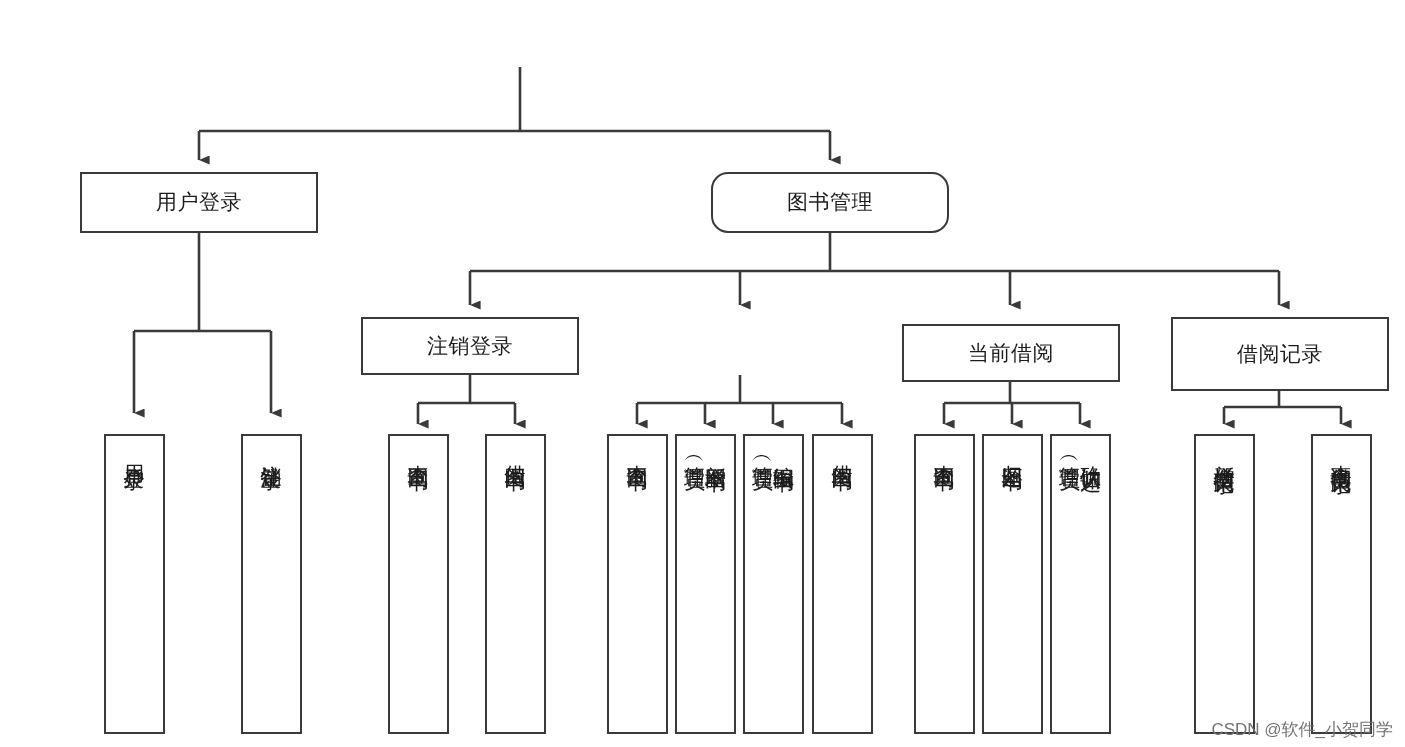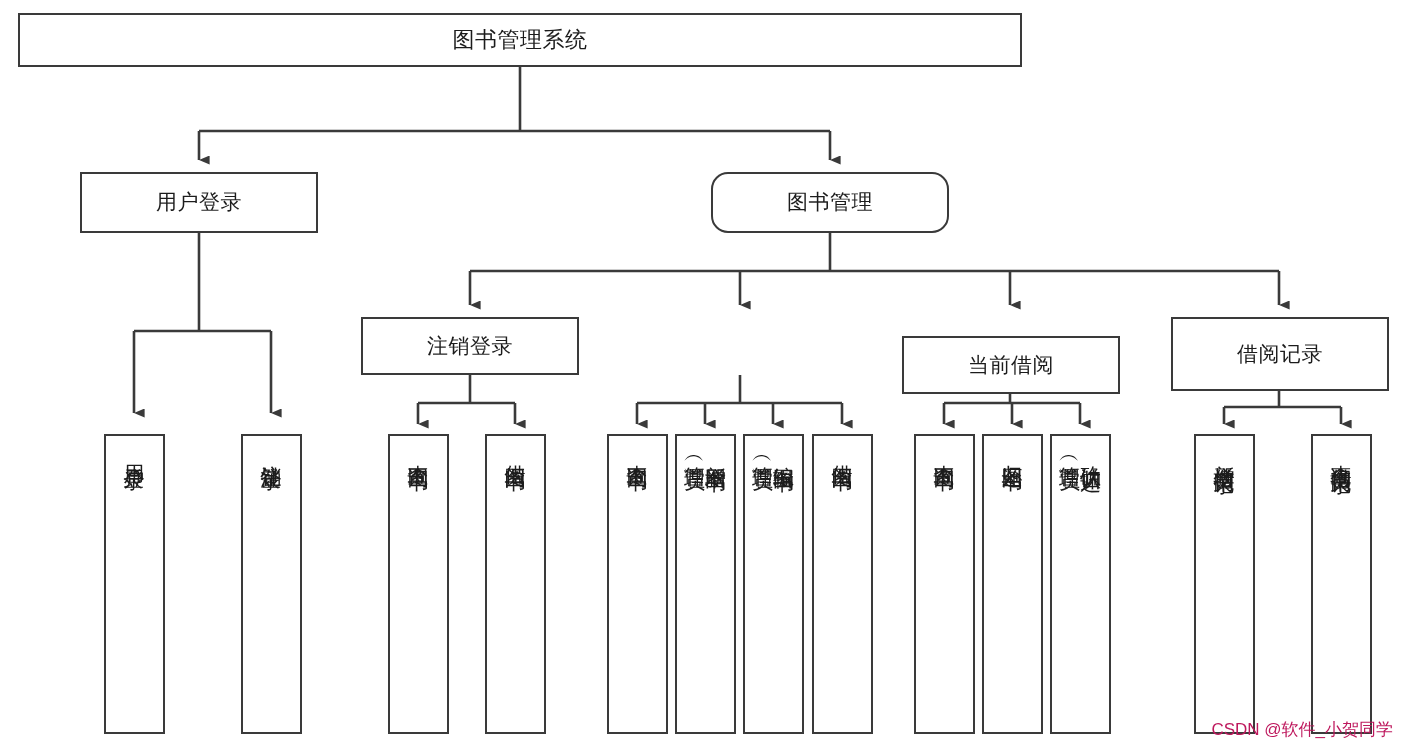--- a/index.html
+++ b/index.html
@@ -58,21 +58,21 @@
     letter-spacing: 2px;
     line-height: 1.0;
     white-space: pre-line;
   }
   #root-node .node-label { font-size: 22px; }
   #watermark {
     position: absolute;
     right: 12px;
     bottom: 6px;
     font-size: 17px;
-    color: #be185d;
+    color: #737373;
     z-index: 5;
     white-space: nowrap;
   }
 </style>
 </head>
 <body>
 
 <div id="diagram-root">
 
   <svg id="edge-layer" viewBox="0 0 1405 747" xmlns="http://www.w3.org/2000/svg">
@@ -118,35 +118,32 @@
       <path d="M1012,403 L1012,424" marker-end="url(#arrowhead)"></path>
       <path d="M1080,403 L1080,424" marker-end="url(#arrowhead)"></path>
 
       <path d="M1279,375 L1279,407"></path>
       <path d="M1224,407 L1341,407"></path>
       <path d="M1224,407 L1224,424" marker-end="url(#arrowhead)"></path>
       <path d="M1341,407 L1341,424" marker-end="url(#arrowhead)"></path>
     </g>
   </svg>
 
-  <div class="node horizontal" id="root-node" style="left:18px; top:13px; width:1004px; height:54px;">
-    <span class="node-label">图书管理系统</span>
-  </div>
 
   <div class="node horizontal" style="left:80px; top:172px; width:238px; height:61px;">
     <span class="node-label">用户登录</span>
   </div>
   <div class="node horizontal" style="left:711px; top:172px; width:238px; height:61px;border-radius:17px;">
     <span class="node-label">图书管理</span>
   </div>
 
   <div class="node horizontal" style="left:361px; top:317px; width:218px; height:58px;">
     <span class="node-label">注销登录</span>
   </div>
-  <div class="node horizontal" style="left:902px; top:336px; width:218px; height:58px;">
+  <div class="node horizontal" style="left:902px; top:324px; width:218px; height:58px;">
     <span class="node-label">当前借阅</span>
   </div>
   <div class="node horizontal" style="left:1171px; top:317px; width:218px; height:74px;">
     <span class="node-label">借阅记录</span>
   </div>
 
   <div class="node vertical" style="left:104px; top:434px; width:61px; height:300px;">
     <span class="node-label">用户登录</span>
   </div>
   <div class="node vertical" style="left:241px; top:434px; width:61px; height:300px;">

